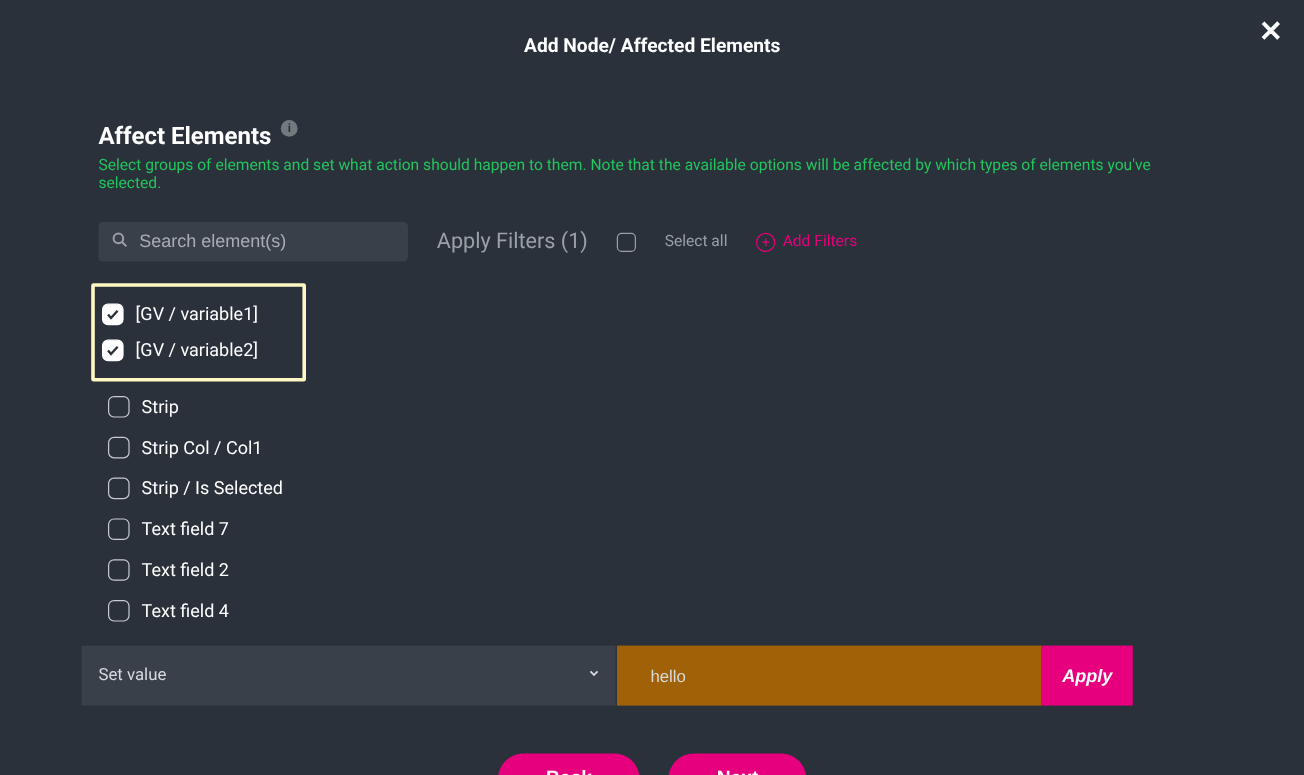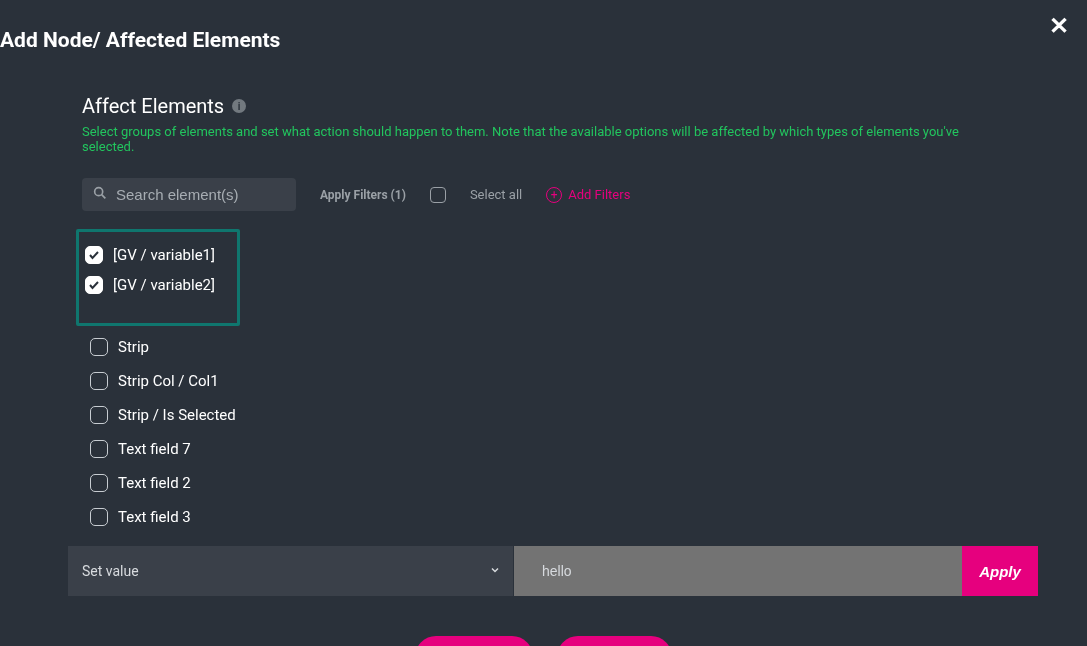--- a/index.html
+++ b/index.html
@@ -16,36 +16,38 @@
     position: absolute;
     top: 14px;
     right: 18px;
     cursor: pointer;
     font-size: 24px;
     line-height: 1;
     color: #fff;
     font-weight: bold;
   }
   .modal-title {
-    font-size: 21px;
+    text-align: center;
+    font-size: 16px;
     font-weight: 700;
     padding-top: 28px;
   }
   .content {
     padding: 0 82px;
     margin-top: 42px;
   }
   .section-header {
     display: flex;
     align-items: center;
     gap: 8px;
   }
   .section-title {
     font-size: 20px;
-    font-weight: 400;
+    font-weight: 700;
+    margin-top: 12px;
   }
   .info-icon {
     width: 14px;
     height: 14px;
     border-radius: 50%;
     background: #72797f;
     color: #2a313a;
     font-size: 10px;
     font-weight: bold;
     display: flex;
@@ -58,21 +60,21 @@
     margin-top: 6px;
   }
   .controls-row {
     display: flex;
     align-items: center;
     gap: 24px;
     margin-top: 24px;
   }
   .search-wrap {
     position: relative;
-    width: 214px;
+    width: 258px;
   }
   .search-input {
     width: 100%;
     background: #3a4049;
     border: none;
     border-radius: 4px;
     padding: 8px 10px 8px 34px;
     color: #ddd;
     font-size: 15px;
     outline: none;
@@ -80,22 +82,22 @@
   .search-input::placeholder { color: #a7adb3; }
   .search-icon {
     position: absolute;
     left: 10px;
     top: 50%;
     transform: translateY(-50%);
     color: #9aa0a6;
   }
   .filters-text {
     color: #9aa0a6;
-    font-size: 12px;
-    font-weight: 700;
+    font-size: 18px;
+    font-weight: 400;
     cursor: pointer;
   }
   .select-all {
     display: flex;
     align-items: center;
     gap: 24px;
     cursor: pointer;
   }
   .select-all .chk {
     width: 16px;
@@ -121,25 +123,25 @@
     align-items:center;
     justify-content:center;
     font-size: 12px;
     line-height: 1;
   }
   .list-wrap {
     margin-top: 18px;
     padding-left: 8px;
   }
   .highlight-box {
-    border: 3px solid #0f766e;
+    border: 3px solid #fef9c3;
     border-radius: 2px;
-    padding: 8px 6px 23px 6px;
+    padding: 8px 6px 8px 6px;
     margin-left: -14px;
-    width: 164px;
+    width: 179px;
   }
   .item {
     display: flex;
     align-items: center;
     gap: 10px;
     padding: 6px 0;
     cursor: pointer;
   }
   .item .chk {
     width: 18px;
@@ -158,21 +160,21 @@
   .item .chk.checked svg { display: block; }
   .item .chk svg { display: none; }
   .item .lbl { font-size: 15px; color: #fff; }
   .regular-items {
     margin-top: 4px;
   }
   .regular-items .item { padding: 8px 0; }
   .bottom-row {
     display: flex;
     margin-top: 12px;
-    width: 970px;
+    width: 876px;
     margin-left: -14px;
   }
   .select-action {
     flex: 0 0 446px;
     background: #3a4049;
     border: none;
     color: #d7dade;
     font-size: 14px;
     padding: 0 14px;
     height: 50px;
@@ -185,21 +187,21 @@
   }
   .select-action .chev {
     position:absolute;
     right:12px;
     top:50%;
     transform:translateY(-50%);
     color:#d7dade;
   }
   .value-input {
     flex: 1;
-    background: #737373;
+    background: #a16207;
     border: none;
     color: #d7dade;
     font-size: 14px;
     padding: 12px 28px;
     height: 50px;
     outline: none;
   }
   .apply-btn {
     flex: 0 0 76px;
     background: #e6007e;
@@ -298,21 +300,21 @@
         <div class="item">
           <div class="chk"></div>
           <span class="lbl">Text field 7</span>
         </div>
         <div class="item">
           <div class="chk"></div>
           <span class="lbl">Text field 2</span>
         </div>
         <div class="item">
           <div class="chk"></div>
-          <span class="lbl">Text field 3</span>
+          <span class="lbl">Text field 4</span>
         </div>
       </div>
   </div>
 
   <div class="bottom-row">
     <div class="select-action">
       <span>Set value</span>
       <span class="chev">
         <svg width="12" height="12" viewBox="0 0 24 24" fill="none" stroke="currentColor" stroke-width="3">
             <polyline points="6 9 12 15 18 9"></polyline>

